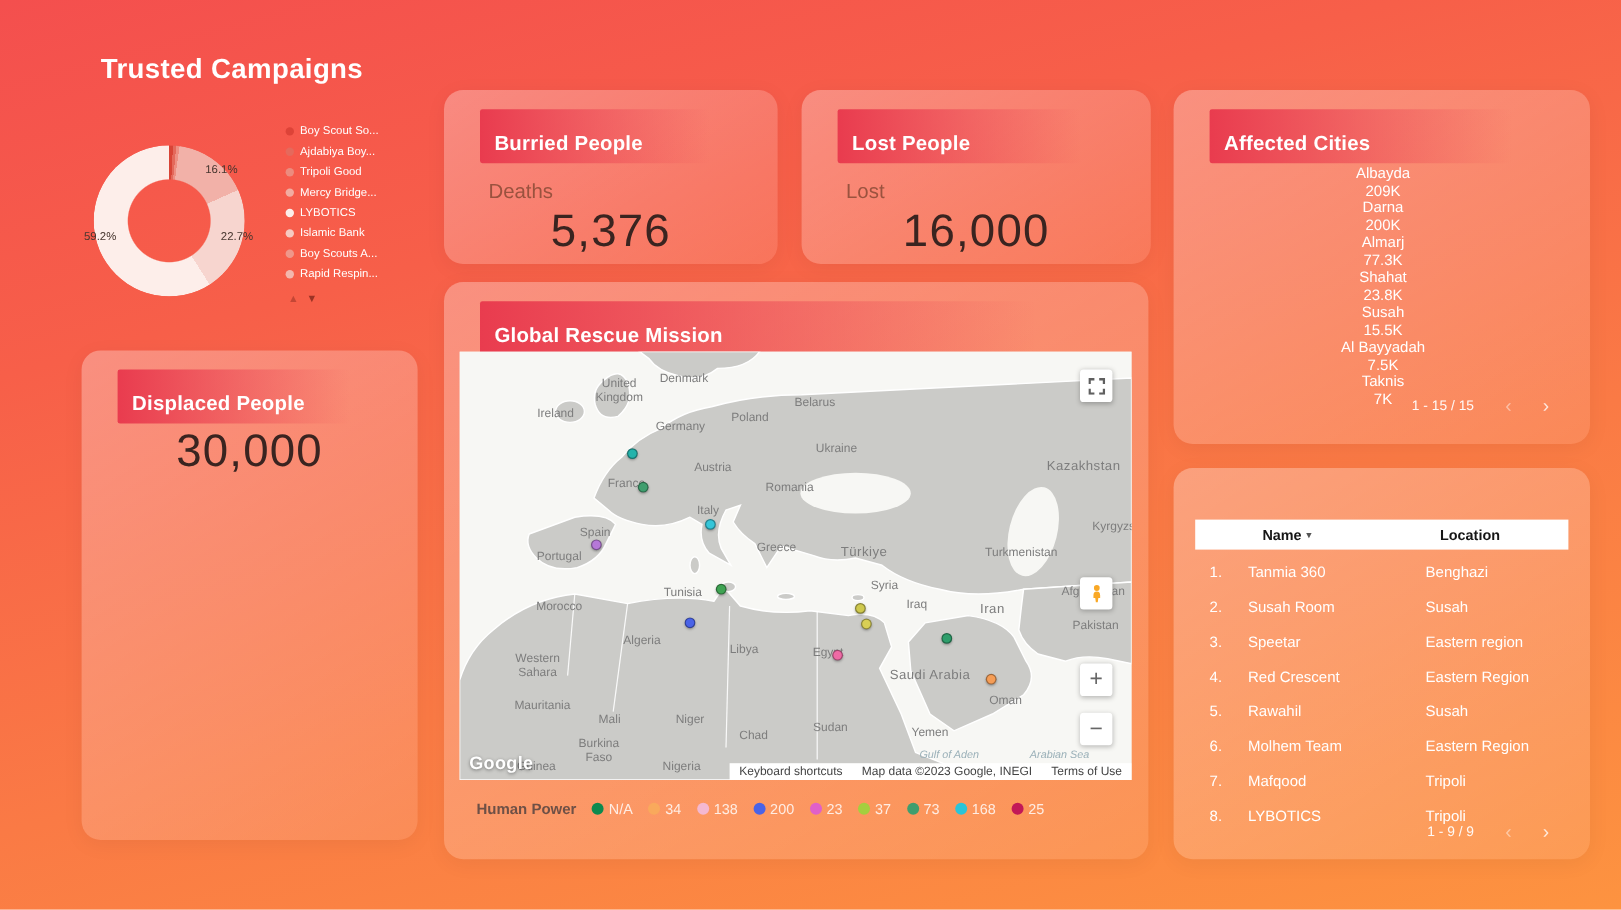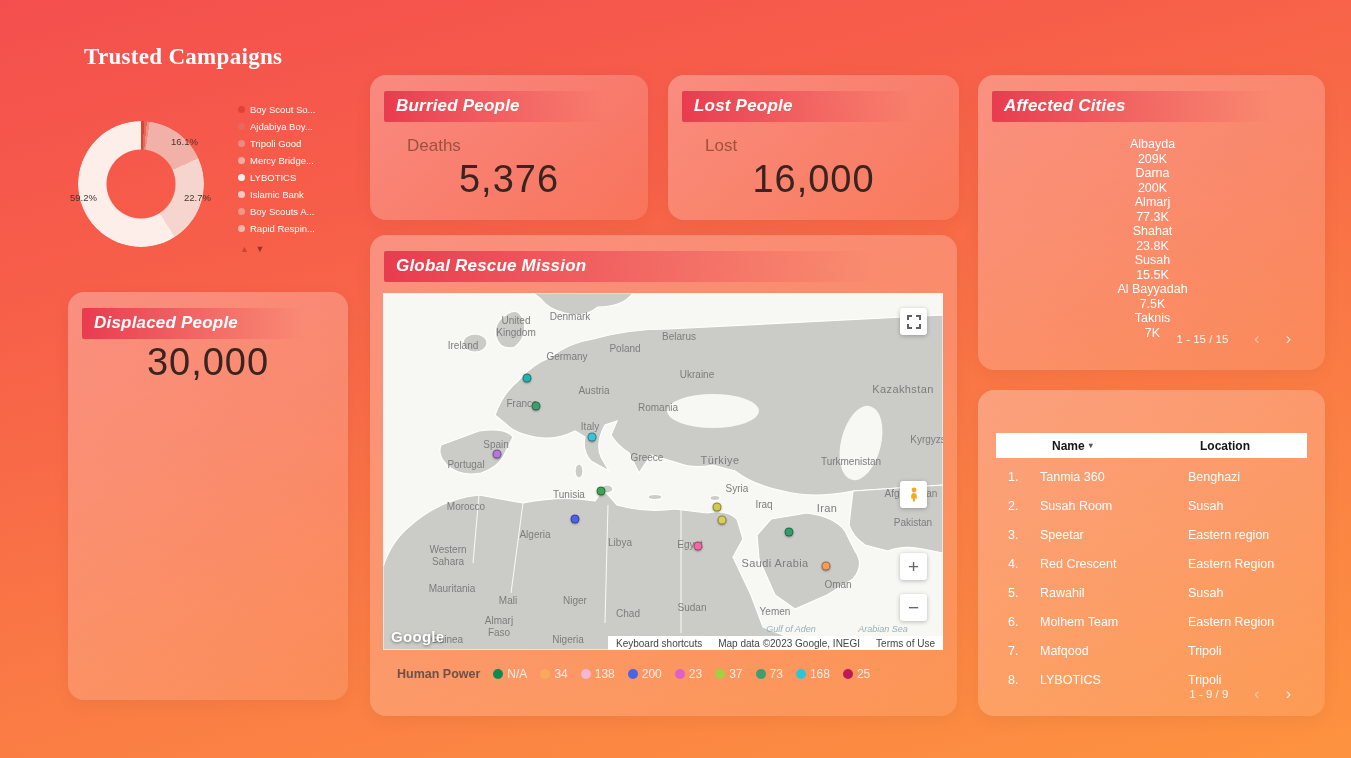--- a/index.html
+++ b/index.html
@@ -2,32 +2,32 @@
 <html><head>
 <meta charset="utf-8">
 <style>
   * { margin:0; padding:0; box-sizing:border-box; }
   html,body { width:1351px; height:758px; overflow:hidden; }
   body {
     font-family:"Liberation Sans", sans-serif;
     background:linear-gradient(165deg,#f44f4e 0%,#f75f49 28%,#fa7a45 62%,#fd9340 100%);
     position:relative;
   }
-  .page-title { position:absolute; left:84px; top:44px; color:#fff; font-size:23px; font-weight:600; letter-spacing:.3px;font-family:Liberation Serif, serif; }
+  .page-title { position:absolute; left:84px; top:44px; color:#fff; font-size:23px; font-weight:600; letter-spacing:.3px; }
 
   .card {
     position:absolute; border-radius:16px;
     background:linear-gradient(145deg, rgba(255,255,255,0.30) 0%, rgba(255,255,255,0.10) 100%);
     box-shadow:0 4px 18px rgba(0,0,0,0.05);
   }
   .card-header {
-    margin:16px 14px 0;
-    padding:5px 12px 6px;
+    margin:16px 30px 0;
+    padding:19px 12px 6px;
     background:linear-gradient(90deg, rgba(232,55,76,0.95) 0%, rgba(232,55,76,0.45) 45%, rgba(232,55,76,0) 88%);
-    color:#fff; font-size:17px; font-weight:700; border-radius:2px; letter-spacing:.2px;font-style:italic;
+    color:#fff; font-size:17px; font-weight:700; border-radius:2px; letter-spacing:.2px;
   }
 
   
   .donut-section { position:absolute; left:64px; top:96px; width:285px; height:180px; }
   .donut {
     position:absolute; left:14px; top:25px; width:126px; height:126px; border-radius:50%;
     -webkit-mask:radial-gradient(circle, transparent 0 34px, #000 35px);
     mask:radial-gradient(circle, transparent 0 34px, #000 35px);
   }
   .dlabel { position:absolute; font-size:9.5px; color:#47362f; }
@@ -215,21 +215,21 @@
       <span class="map-label" style="left:307px;top:251px">Egypt</span>
       <span class="map-label lg" style="left:392px;top:270px">Saudi Arabia</span>
       <span class="map-label" style="left:455px;top:291px">Oman</span>
       <span class="map-label two" style="left:65px;top:262px">Western Sahara</span>
       <span class="map-label" style="left:69px;top:295px">Mauritania</span>
       <span class="map-label" style="left:125px;top:307px">Mali</span>
       <span class="map-label" style="left:192px;top:307px">Niger</span>
       <span class="map-label" style="left:245px;top:320px">Chad</span>
       <span class="map-label" style="left:309px;top:314px">Sudan</span>
       <span class="map-label" style="left:392px;top:318px">Yemen</span>
-      <span class="map-label two" style="left:116px;top:333px">Almarj Faso</span>
+      <span class="map-label two" style="left:116px;top:333px">Burkina Faso</span>
       <span class="map-label" style="left:185px;top:346px">Nigeria</span>
       <span class="map-label" style="left:64px;top:346px">Guinea</span>
       <span class="map-label sea" style="left:408px;top:336px">Gulf of Aden</span>
       <span class="map-label sea" style="left:500px;top:336px">Arabian Sea</span>
 
       
       <span class="marker" style="left: 144px; top: 85px; background-color: rgb(35, 179, 171);"></span>
       <span class="marker" style="left: 153px; top: 113px; background-color: rgb(63, 158, 110);"></span>
       <span class="marker" style="left: 114px; top: 161px; background-color: rgb(182, 120, 216);"></span>
       <span class="marker" style="left: 209px; top: 144px; background-color: rgb(53, 198, 217);"></span>

